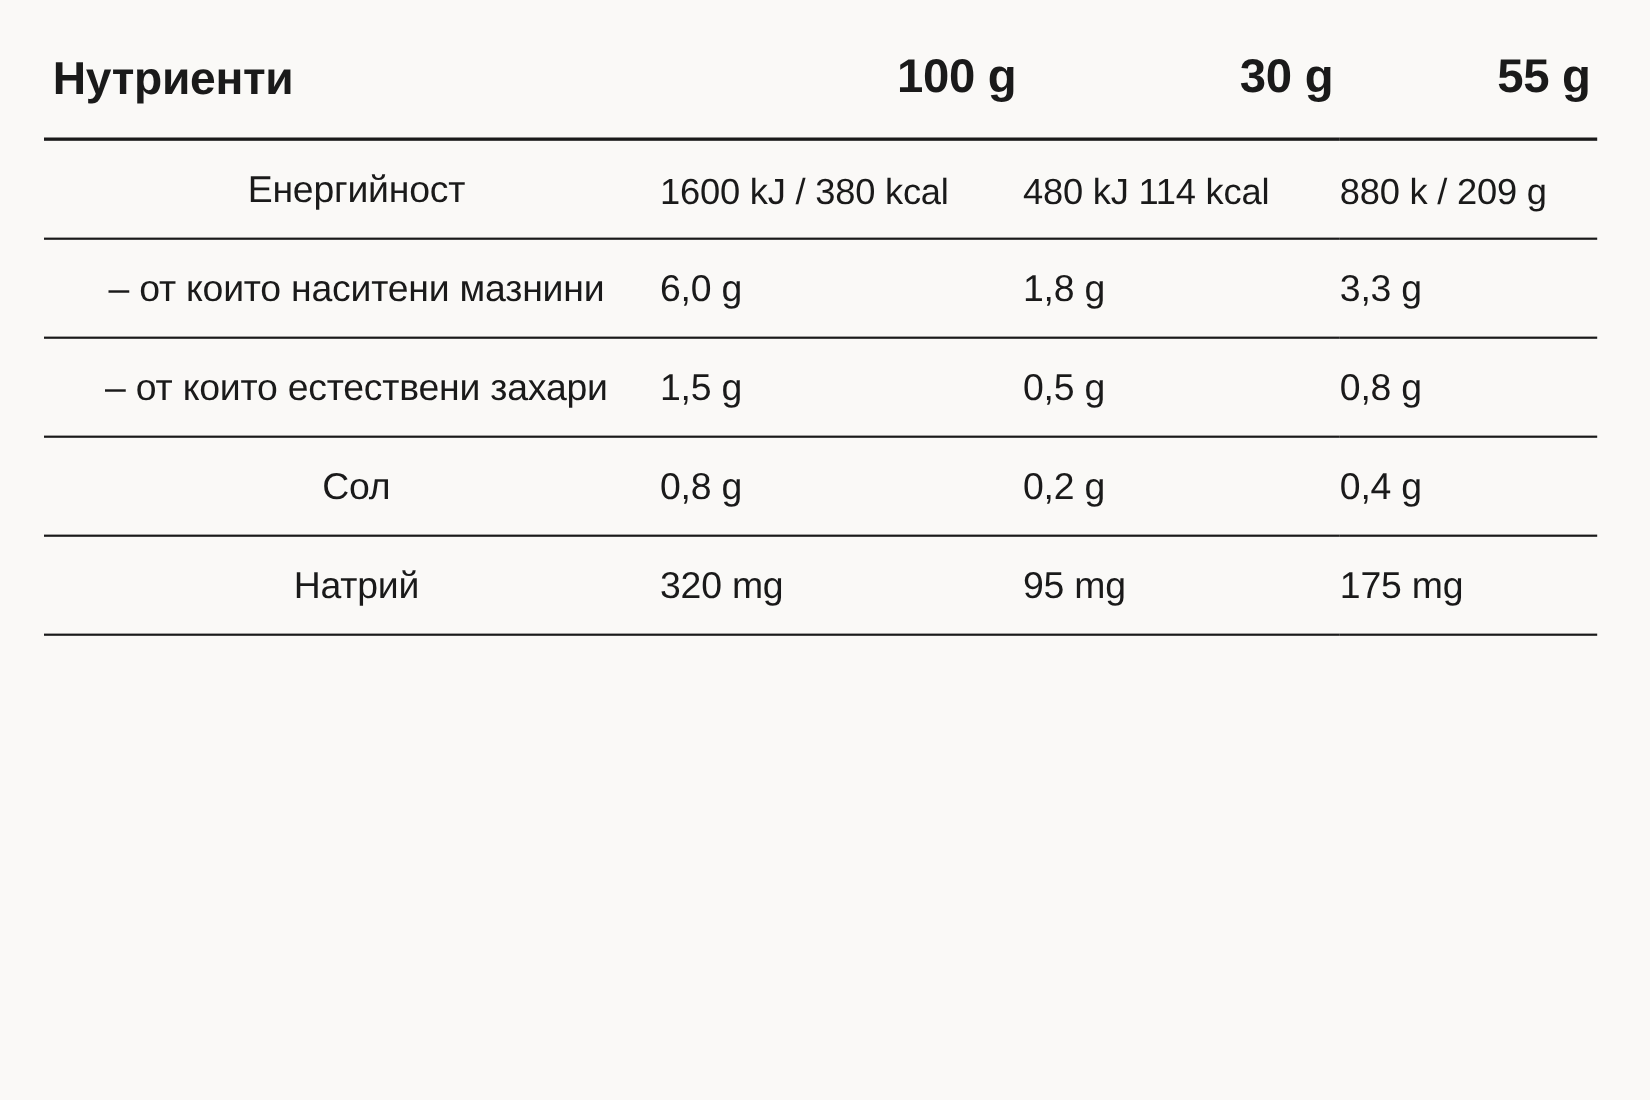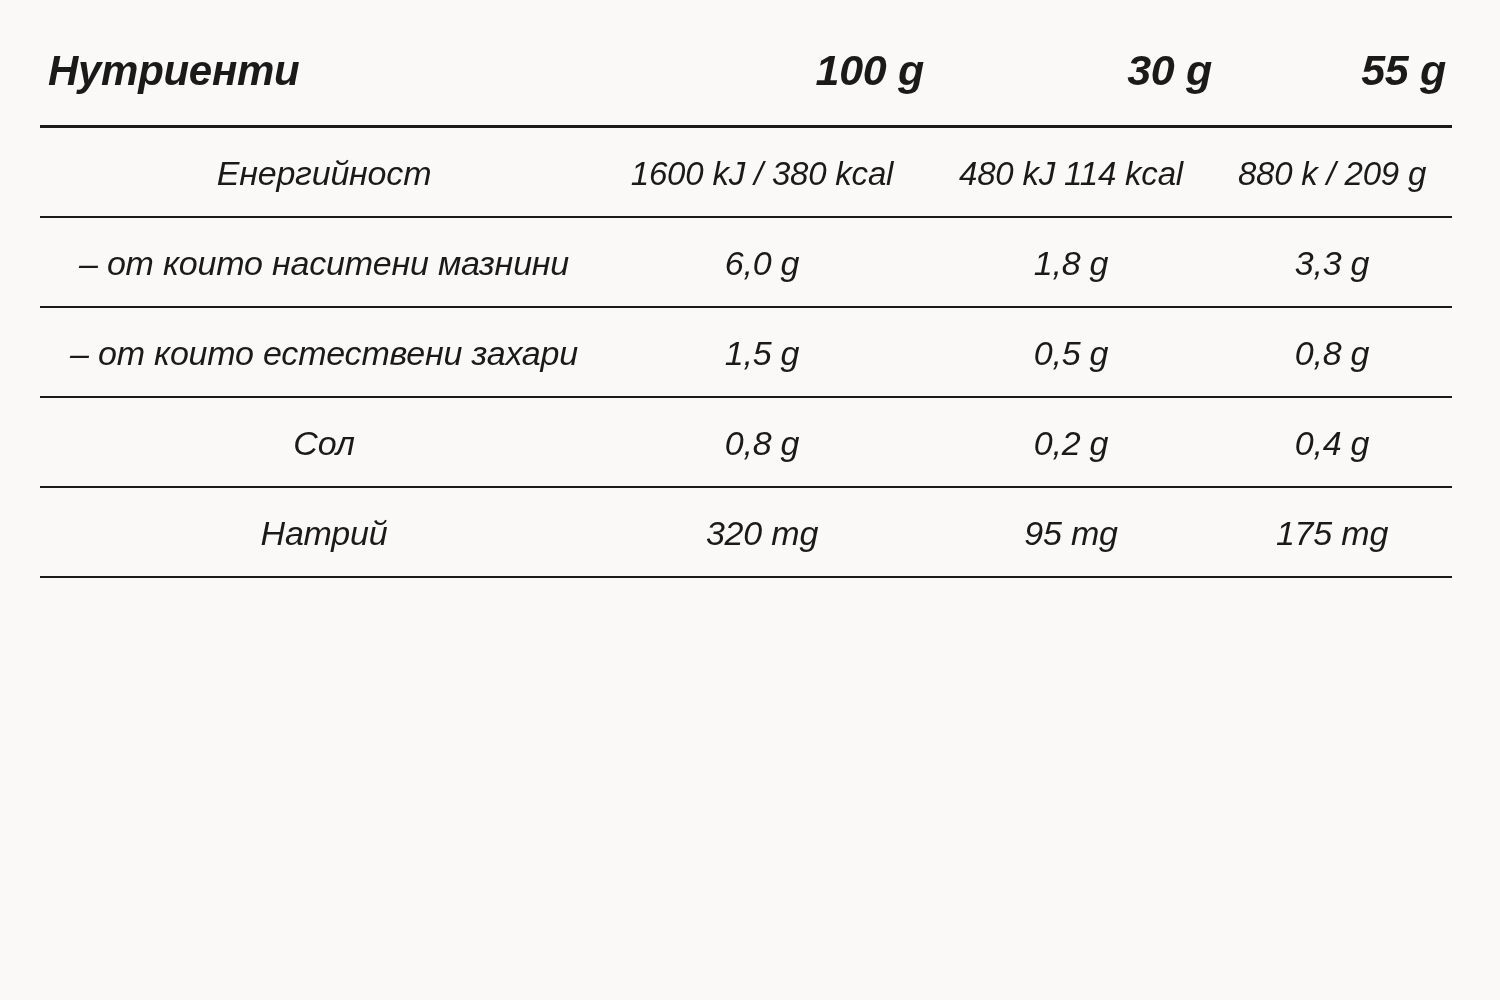--- a/index.html
+++ b/index.html
@@ -14,21 +14,20 @@
     color: #1a1a1a;
     overflow: hidden;
   }
 
   .sheet {
     box-sizing: border-box;
     width: 1348px;
     height: 1000px;
     padding: 34px 68px 0 40px;
     background: #faf9f7;
-    font-style: italic;
   }
 
   table.nutrition {
     width: 1412px;
     border-collapse: collapse;
     table-layout: fixed;
   }
 
   table.nutrition col.c-label  { width: 560px; }
   table.nutrition col.c-v1     { width: 330px; }
@@ -63,21 +62,21 @@
   }
   tbody tr:last-child td {
     border-bottom: 2px solid #1a1a1a;
   }
   tbody td.cell-label {
     text-align: center;
     padding-left: 8px;
     letter-spacing: -0.2px;
   }
   tbody td.cell-value {
-    text-align: center;
+    text-align: left;
     padding-right: 6px;
     letter-spacing: -0.2px;
   }
   tbody tr.row-energy td.cell-value {
     font-size: 33px;
   }
 </style>
 </head>
 <body>
 

